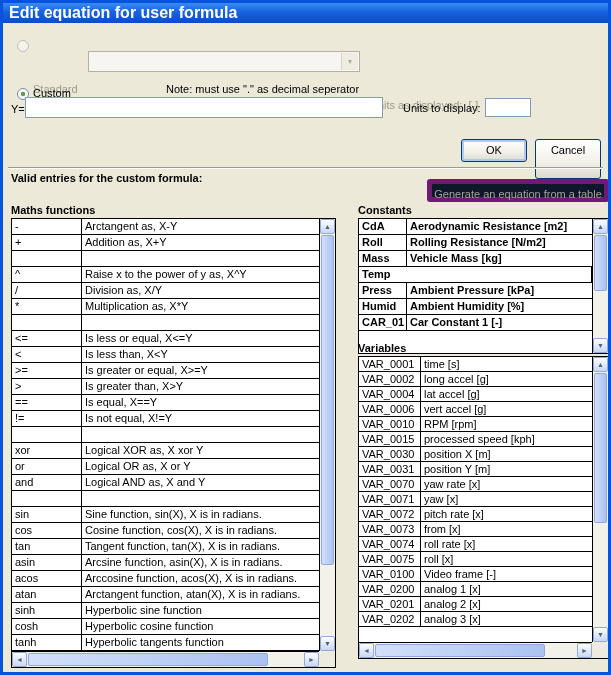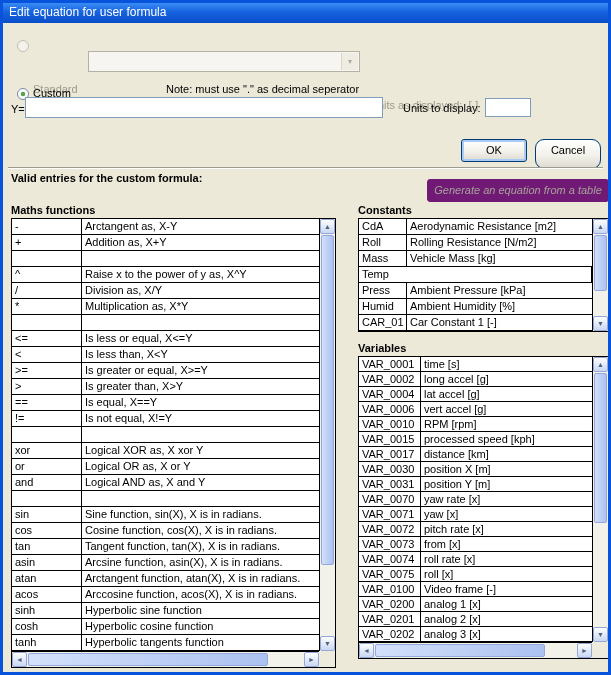--- a/index.html
+++ b/index.html
@@ -5,21 +5,21 @@
   html,body { margin:0; padding:0; background:#777; }
   * { box-sizing:border-box; }
   .window {
     position:relative; width:611px; height:675px;
     border:3px solid #0853DC; background:#ECE9D8;
     font-family:"Liberation Sans", sans-serif; font-size:11px; color:#000;
     overflow:hidden;
   }
   .titlebar {
     height:20px; background:linear-gradient(180deg,#3A8BF4 0%,#1663E0 45%,#0A4CC8 100%);
-    color:#fff; font-weight:normal; font-size:12px; line-height:19px; padding-left:6px;
+    color:#fff; font-weight:bold; font-size:16px; line-height:19px; padding-left:6px;
   }
   .body { position:absolute; left:3px; top:22px; right:3px; bottom:3px; background:#ECE9D8; }
   .abs { position:absolute; }
   .gray { color:#9D9A8D;margin-top:44px; }
   .pre { white-space:pre; }
 
   
   .radio {
     width:12px; height:12px; border-radius:50%;
     border:1px solid #7B8BA5; background:radial-gradient(circle at 35% 35%, #fff 60%, #DDE2EA);
@@ -49,22 +49,22 @@
 
   
   .btn {
     position:absolute; border:1px solid #003C74; border-radius:3px;
     background:linear-gradient(180deg,#FFFFFF 0%,#F2F1EA 55%,#DDDAD0 100%);
     font-family:"Liberation Sans", sans-serif; font-size:11px; text-align:center;
     cursor:pointer;
   }
   .btn.default { box-shadow:inset 0 0 0 2px #AACBF5; }
   .btn.disabled {
-    border:1px solid #701a75; background:#701a75; color:#A6A398;
-    border-radius:3px; cursor:default;font-style:italic;
+    border:5px solid #701a75; background:#0f172a; color:#A6A398;
+    border-radius:3px; cursor:default;
   }
 
   .divider { position:absolute; left:2px; right:2px; height:2px;
     border-top:1px solid #9C9B91; border-bottom:1px solid #FFFFFF; }
 
   .sectionlabel { font-weight:bold; position:absolute; }
 
   
   .table { position:absolute; border:1px solid #000; background:#fff; overflow:hidden; }
   .tbody { position:absolute; left:0; top:0; overflow:hidden; background:#fff; }
@@ -121,21 +121,21 @@
     <span class="abs" style="left:27px; top:62px;">Custom</span>
     <span class="abs" style="left:160px; top:58px;">Note: must use "." as decimal seperator</span>
 
     <span class="abs" style="left:5px; top:78px;">Y=</span>
     <input class="txt" style="left: 19px; top: 72px; width: 358px; height: 21px;" value="">
 
     <span class="abs" style="left:397px; top:77px;">Units to display:</span>
     <input class="txt" style="left: 479px; top: 73px; width: 46px; height: 19px;" value="">
 
     <div class="btn default" style="left:455px; top:114px; width:66px; height:23px; line-height:21px;">OK</div>
-    <div class="btn" style="left:529px; top:114px; width:66px; height:30px; line-height:21px;border-radius:9px;">Cancel</div>
+    <div class="btn" style="left:529px; top:114px; width:66px; height:40px; line-height:21px;">Cancel</div>
 
     <div class="divider" style="top:142px;"></div>
 
     <span class="sectionlabel" style="left:5px; top:147px;">Valid entries for the custom formula:</span>
     <div class="btn disabled" style="left:421px; top:154px; width:182px; height:23px; line-height:21px;">Generate an equation from a table</div>
 
     <span class="sectionlabel" style="left:5px; top:179px;">Maths functions</span>
     <div class="table maths" style="left:5px; top:193px; width:325px; height:450px;">
       <div class="tbody" style="right:16px; bottom:16px;">
           <div class="trow">
@@ -220,26 +220,26 @@
           </div>
           <div class="trow">
             <div class="tcell">tan</div>
             <div class="tcell">Tangent function, tan(X), X is in radians.</div>
           </div>
           <div class="trow">
             <div class="tcell">asin</div>
             <div class="tcell">Arcsine function, asin(X), X is in radians.</div>
           </div>
           <div class="trow">
+            <div class="tcell">acos</div>
+            <div class="tcell">Arccosine function, acos(X), X is in radians.</div>
+          </div>
+          <div class="trow">
             <div class="tcell">atan</div>
             <div class="tcell">Arctangent function, atan(X), X is in radians.</div>
-          </div>
-          <div class="trow">
-            <div class="tcell">acos</div>
-            <div class="tcell">Arccosine function, acos(X), X is in radians.</div>
           </div>
           <div class="trow">
             <div class="tcell">sinh</div>
             <div class="tcell">Hyperbolic sine function</div>
           </div>
           <div class="trow">
             <div class="tcell">cosh</div>
             <div class="tcell">Hyperbolic cosine function</div>
           </div>
           <div class="trow">
@@ -254,21 +254,21 @@
       </div>
       <div class="hscroll" style="left:0; bottom:0; right:16px;">
         <div class="sb-btn left">◄</div>
         <div class="sb-thumb" style="left:16px; width:240px;"></div>
         <div class="sb-btn right">►</div>
       </div>
       <div class="corner"></div>
     </div>
 
     <span class="sectionlabel" style="left:352px; top:179px;text-align:center;">Constants</span>
-    <div class="table constants" style="left:352px; top:193px; width:251px; height:114px;">
+    <div class="table constants" style="left:352px; top:193px; width:251px; height:136px;font-weight:bold;">
       <div class="tbody" style="right:16px; bottom:0;">
           <div class="trow">
             <div class="tcell">CdA</div>
             <div class="tcell">Aerodynamic Resistance [m2]</div>
           </div>
           <div class="trow">
             <div class="tcell">Roll</div>
             <div class="tcell">Rolling Resistance [N/m2]</div>
           </div>
           <div class="trow">
@@ -319,24 +319,20 @@
           </div>
           <div class="trow">
             <div class="tcell">VAR_0010</div>
             <div class="tcell">RPM [rpm]</div>
           </div>
           <div class="trow">
             <div class="tcell">VAR_0015</div>
             <div class="tcell">processed speed [kph]</div>
           </div>
           <div class="trow">
-            <div class="tcell">VAR_0017</div>
-            <div class="tcell">distance [km]</div>
-          </div>
-          <div class="trow">
             <div class="tcell">VAR_0030</div>
             <div class="tcell">position X [m]</div>
           </div>
           <div class="trow">
             <div class="tcell">VAR_0031</div>
             <div class="tcell">position Y [m]</div>
           </div>
           <div class="trow">
             <div class="tcell">VAR_0070</div>
             <div class="tcell">yaw rate [x]</div>

